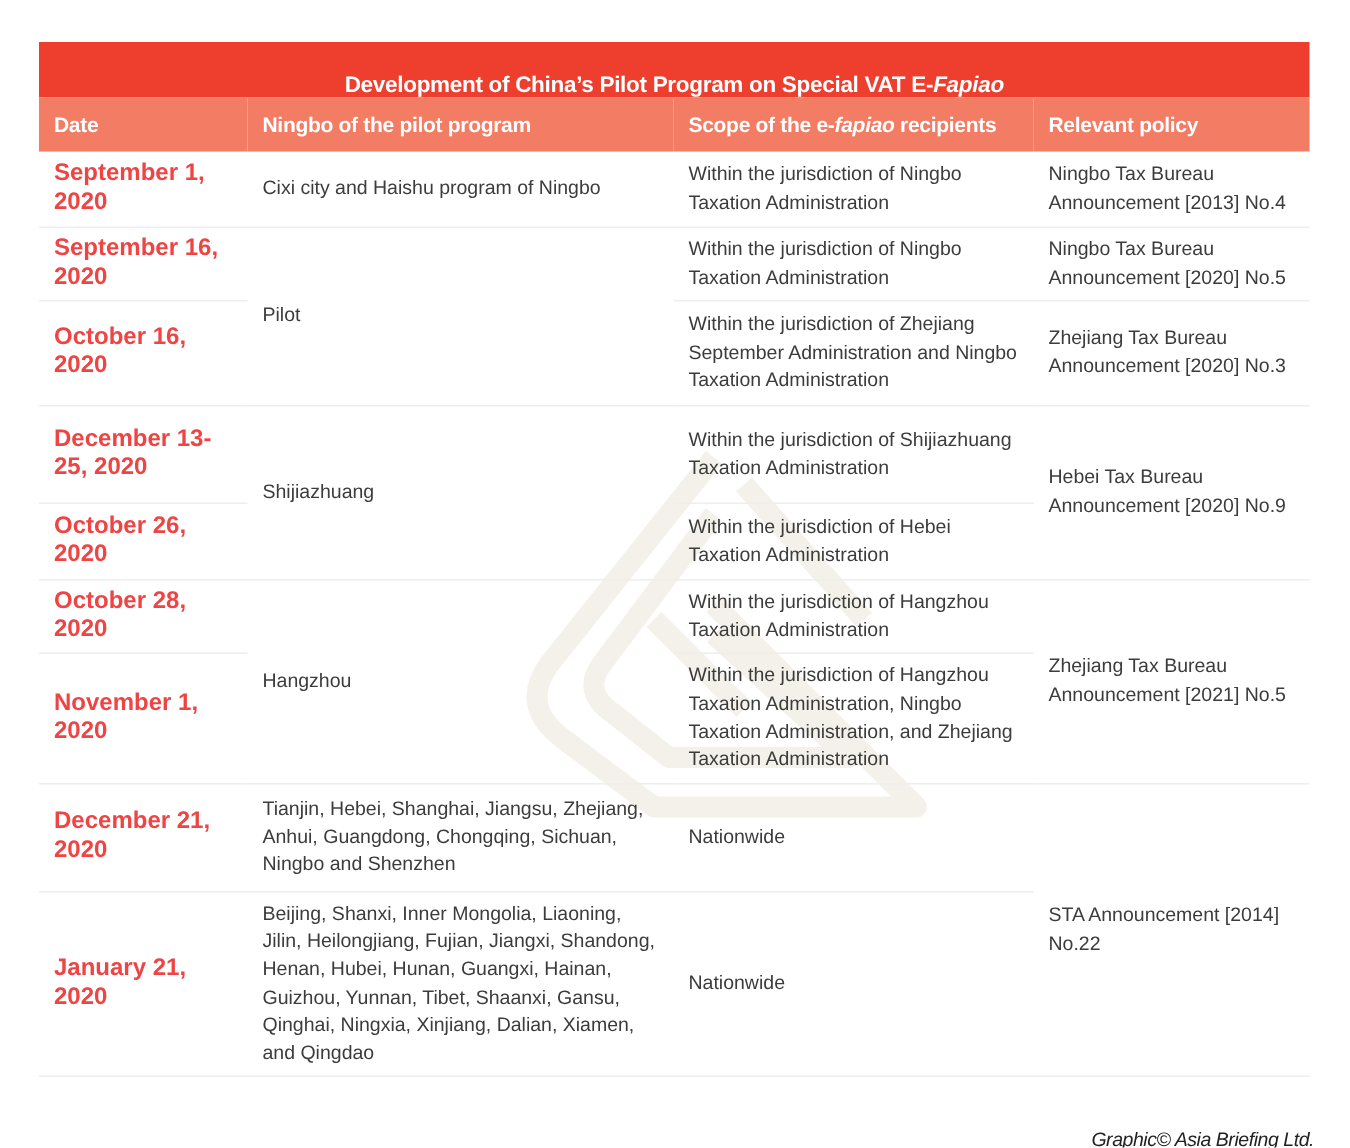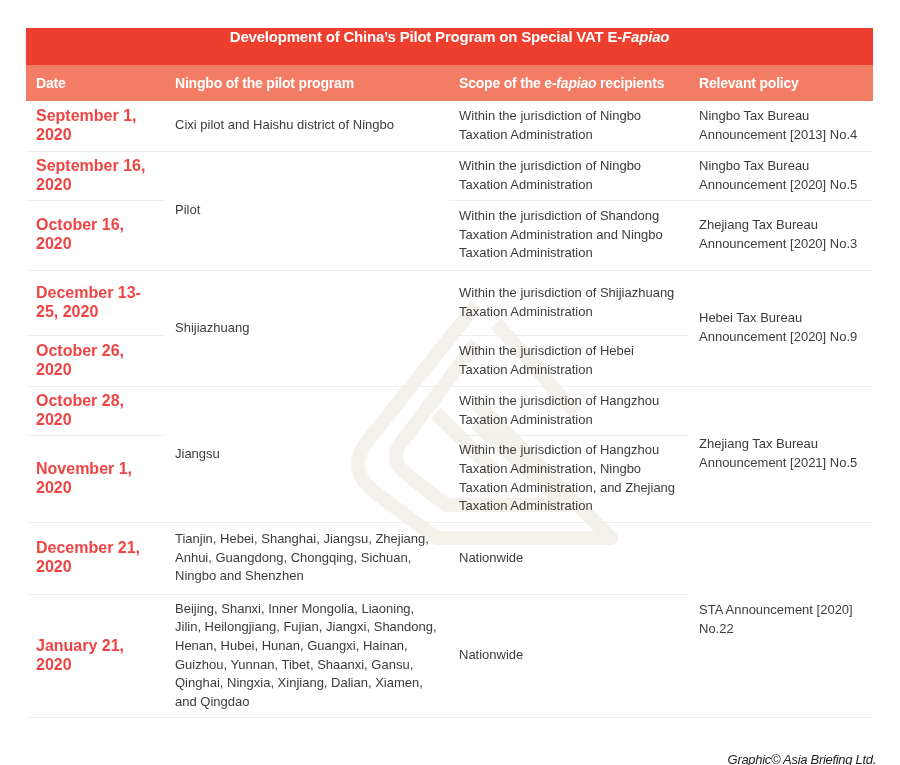--- a/index.html
+++ b/index.html
@@ -1,20 +1,20 @@
 <!DOCTYPE html>
 <html><head>
 <meta charset="utf-8">
 <style>
   html, body { margin: 0; padding: 0; background: #ffffff; }
   body { width: 900px; height: 765px; position: relative; overflow: hidden;
          font-family: "Liberation Sans", "DejaVu Sans", sans-serif; color: #3c3c3c; }
   .wrap { position: absolute; left: 26px; top: 28px; width: 847px; }
   .title-bar { height: 37px; background: #ee3f2e; color: #ffffff; font-weight: bold;
-               font-size: 15px; display: flex; align-items: flex-start; justify-content: center;
+               font-size: 15px; display: flex; align-items: flex-end; justify-content: center;
                letter-spacing: -0.2px; }
   .title-bar .italic { font-style: italic; }
   table { border-collapse: collapse; width: 847px; table-layout: fixed; position: relative; z-index: 1; }
   thead th { background: #f27d64; color: #ffffff; font-weight: bold; font-size: 14px;
              text-align: left; height: 36px; padding: 0 0 0 10px; letter-spacing: -0.2px; }
   thead th .italic { font-style: italic; }
   td { font-size: 13px; line-height: 18.6px; vertical-align: middle; padding: 0 8px 0 10px;
        border-bottom: 1px solid #eeeeee; }
   td.date { font-weight: bold; color: #ef4444; font-size: 16px; }
   col.c1 { width: 139px; } col.c2 { width: 284px; } col.c3 { width: 240px; } col.c4 { width: 184px; }
@@ -50,60 +50,60 @@
       <tr>
         <th>Date</th>
         <th>Ningbo of the pilot program</th>
         <th><span>Scope of the e-</span><span class="italic">fapiao</span><span> recipients</span></th>
         <th>Relevant policy</th>
       </tr>
     </thead>
     <tbody>
       <tr style="height:50px">
         <td class="date">September 1, 2020</td>
-        <td>Cixi pilot and Haishu district of Ningbo</td>
+        <td>Cixi city and Haishu program of Ningbo</td>
         <td>Within the jurisdiction of Ningbo Taxation Administration</td>
         <td>Ningbo Tax Bureau Announcement [2013] No.4</td>
       </tr>
       <tr style="height:49px">
         <td class="date">September 16, 2020</td>
         <td rowspan="2">Pilot</td>
         <td>Within the jurisdiction of Ningbo Taxation Administration</td>
         <td>Ningbo Tax Bureau Announcement [2020] No.5</td>
       </tr>
       <tr style="height:70px">
         <td class="date">October 16, 2020</td>
-        <td>Within the jurisdiction of Shandong Taxation Administration and Ningbo Taxation Administration</td>
+        <td>Within the jurisdiction of Zhejiang September Administration and Ningbo Taxation Administration</td>
         <td>Zhejiang Tax Bureau Announcement [2020] No.3</td>
       </tr>
       <tr style="height:65px">
         <td class="date">December 13-25, 2020</td>
         <td rowspan="2">Shijiazhuang</td>
         <td>Within the jurisdiction of Shijiazhuang Taxation Administration</td>
         <td rowspan="2">Hebei Tax Bureau Announcement [2020] No.9</td>
       </tr>
       <tr style="height:51px">
         <td class="date">October 26, 2020</td>
         <td>Within the jurisdiction of Hebei Taxation Administration</td>
       </tr>
       <tr style="height:49px">
         <td class="date">October 28, 2020</td>
-        <td rowspan="2">Jiangsu</td>
+        <td rowspan="2">Hangzhou</td>
         <td>Within the jurisdiction of Hangzhou Taxation Administration</td>
         <td rowspan="2">Zhejiang Tax Bureau Announcement [2021] No.5</td>
       </tr>
       <tr style="height:87px">
         <td class="date">November 1, 2020</td>
         <td>Within the jurisdiction of Hangzhou Taxation Administration, Ningbo Taxation Administration, and Zhejiang Taxation Administration</td>
       </tr>
       <tr style="height:72px">
         <td class="date">December 21, 2020</td>
         <td>Tianjin, Hebei, Shanghai, Jiangsu, Zhejiang, Anhui, Guangdong, Chongqing, Sichuan, Ningbo and Shenzhen</td>
         <td>Nationwide</td>
-        <td rowspan="2">STA Announcement [2020] No.22</td>
+        <td rowspan="2">STA Announcement [2014] No.22</td>
       </tr>
       <tr style="height:123px">
         <td class="date">January 21, 2020</td>
         <td>Beijing, Shanxi, Inner Mongolia, Liaoning, Jilin, Heilongjiang, Fujian, Jiangxi, Shandong, Henan, Hubei, Hunan, Guangxi, Hainan, Guizhou, Yunnan, Tibet, Shaanxi, Gansu, Qinghai, Ningxia, Xinjiang, Dalian, Xiamen, and Qingdao</td>
         <td>Nationwide</td>
       </tr>
     </tbody>
   </table>
 </div>
 

